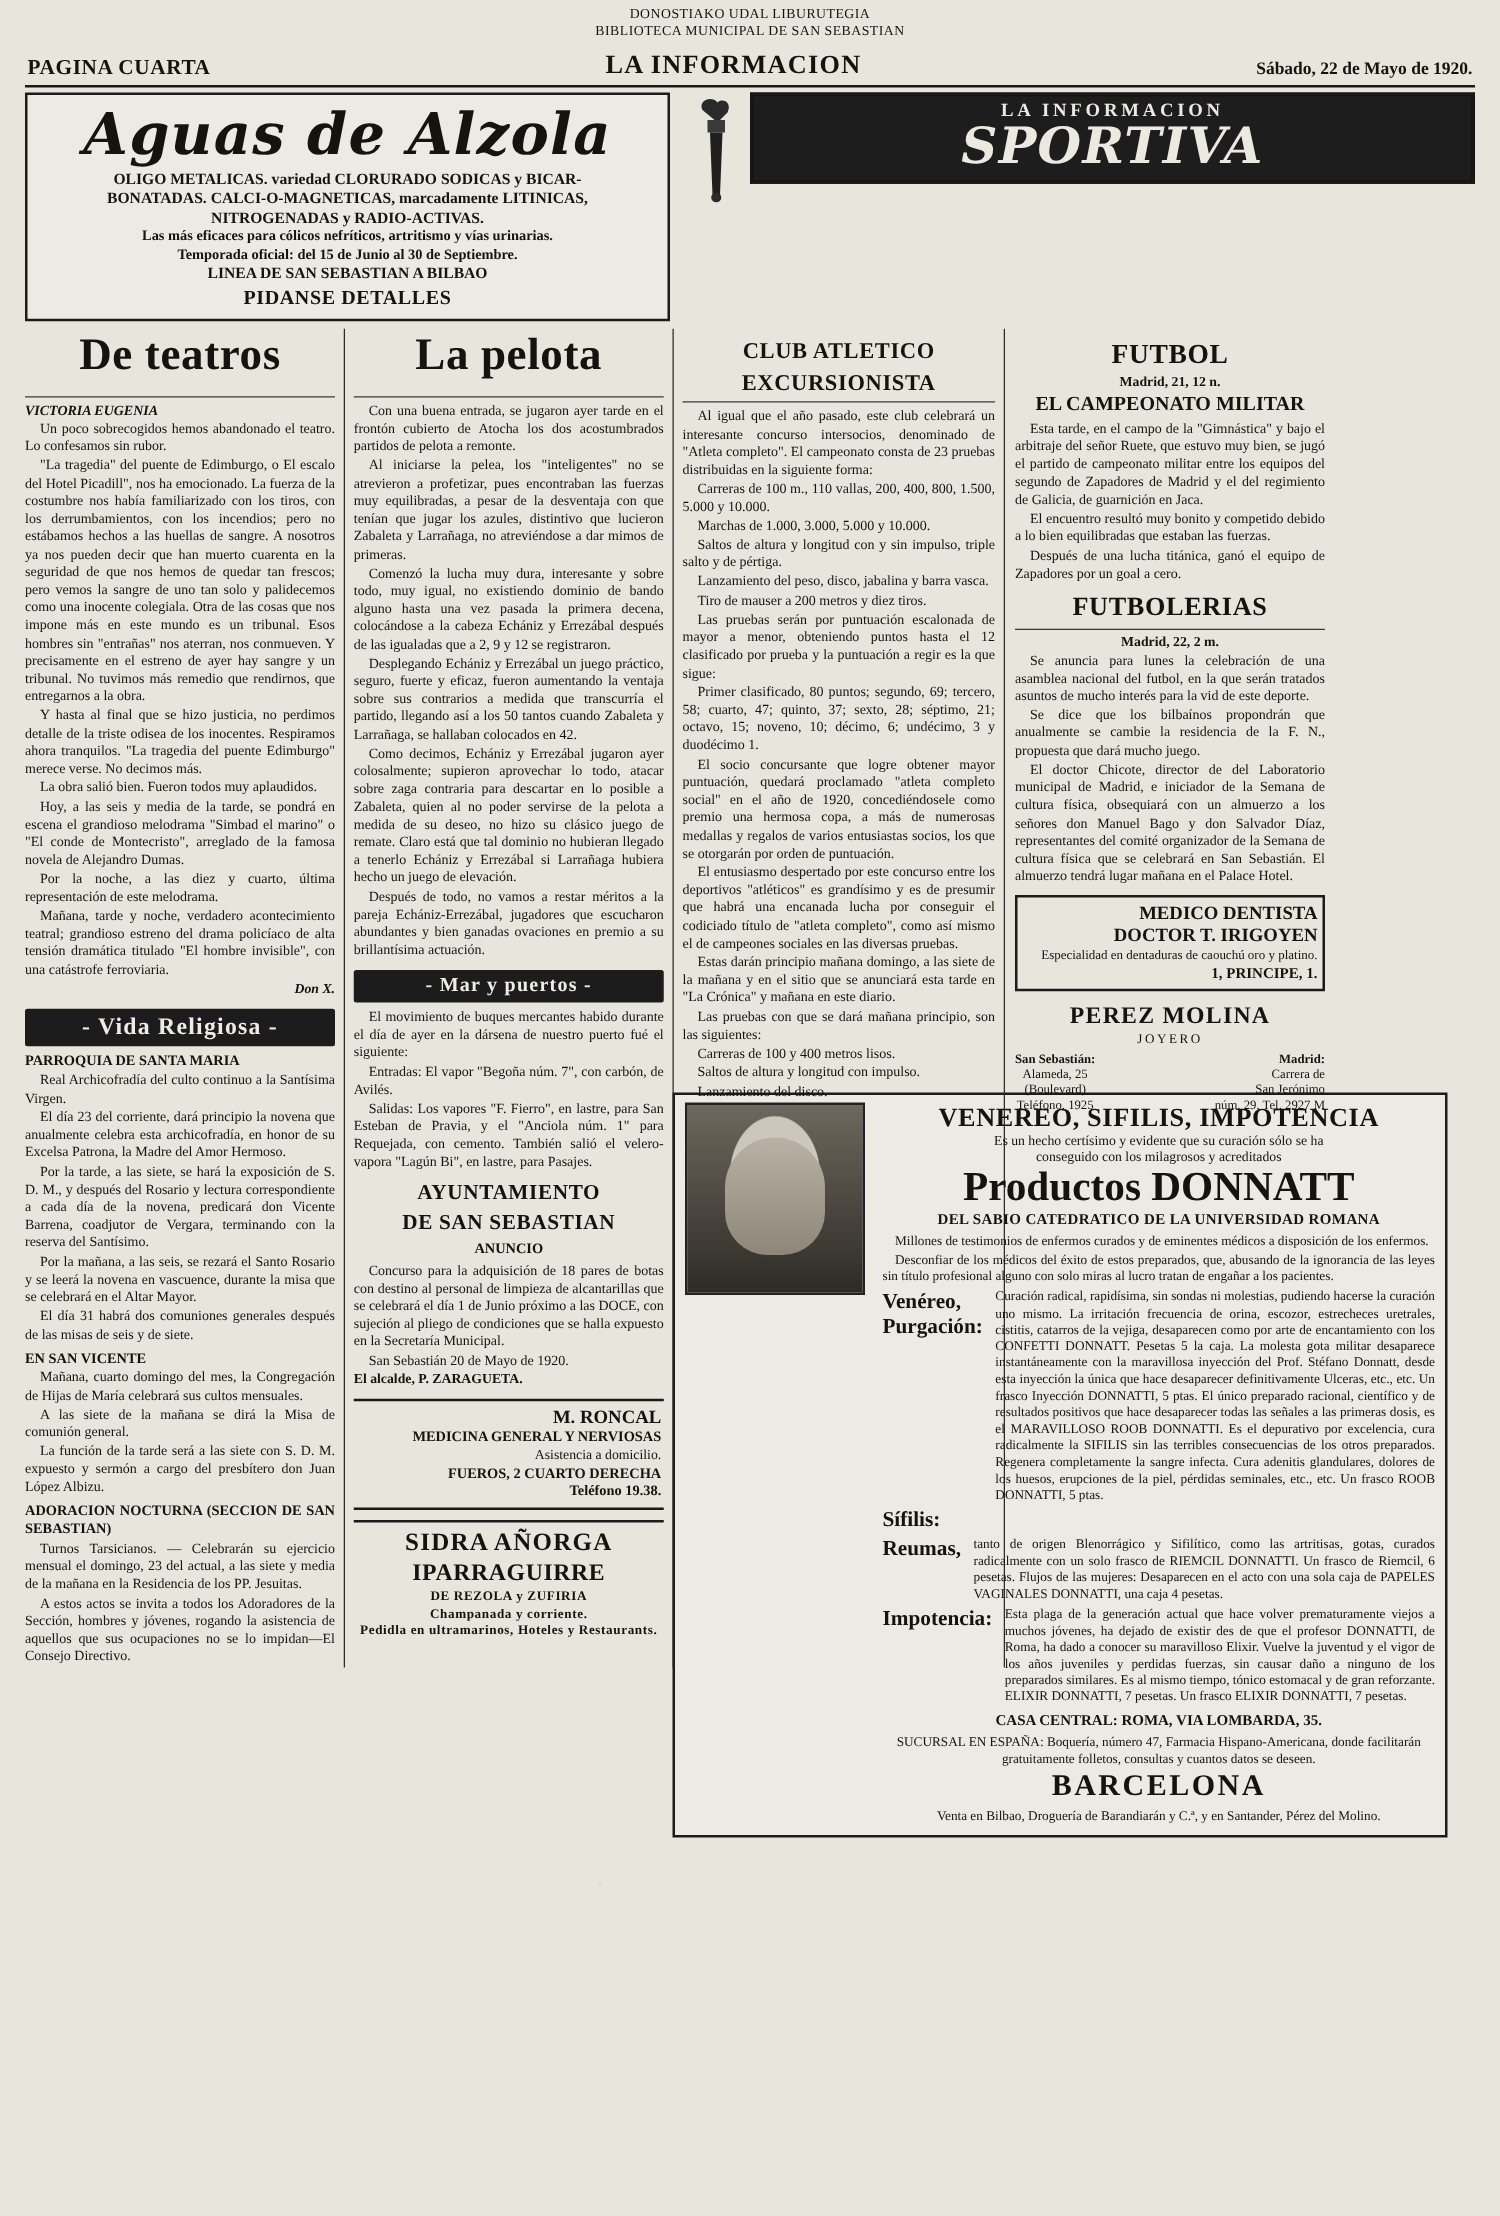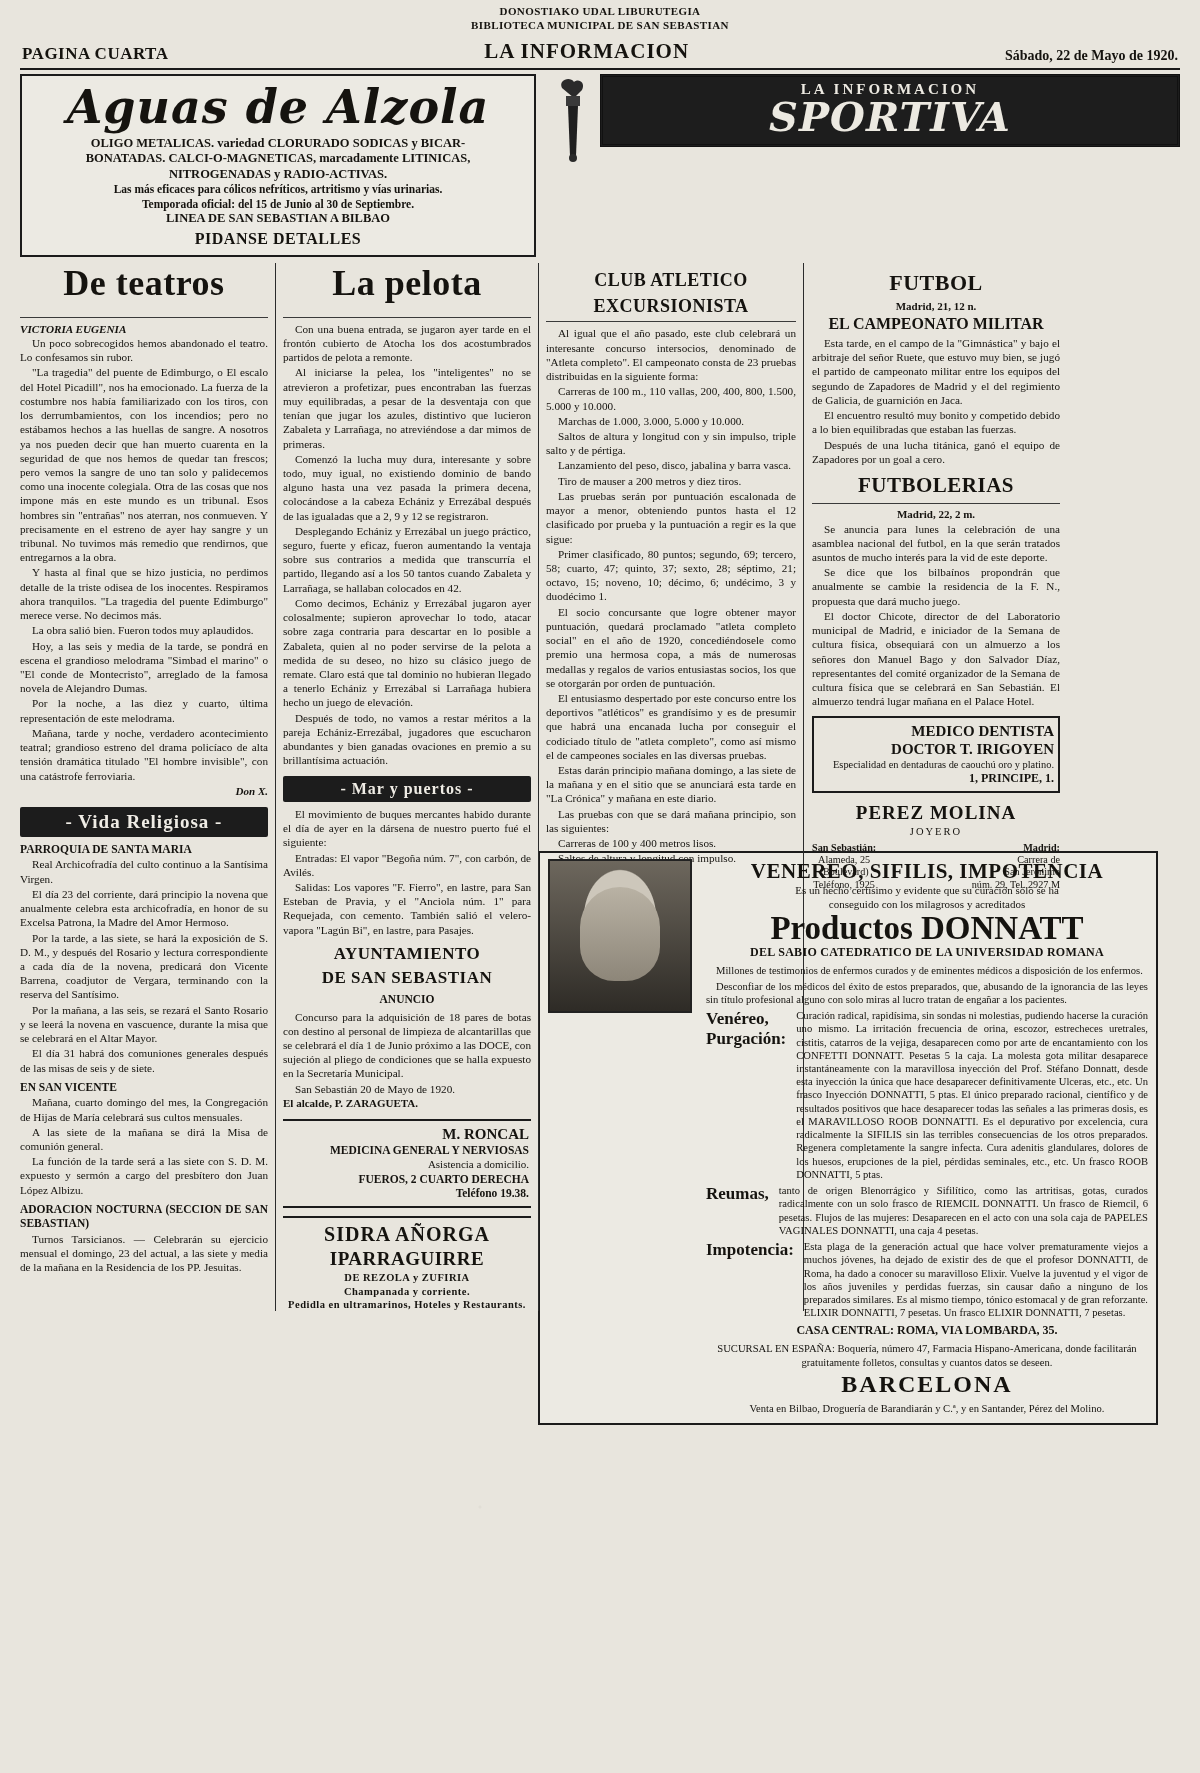--- a/index.html
+++ b/index.html
@@ -8,21 +8,21 @@
     position:relative;width:1200px;height:1773px;margin:0 auto;
     background:#e8e5dd;
     background-image:
       radial-gradient(circle at 12% 22%, rgba(0,0,0,.035) 0 2px, transparent 3px),
       radial-gradient(circle at 72% 61%, rgba(0,0,0,.03) 0 2px, transparent 3px),
       radial-gradient(circle at 40% 85%, rgba(0,0,0,.03) 0 1px, transparent 2px);
     overflow:hidden;
   }
   .lib{
     text-align:center;font-size:11px;letter-spacing:.4px;line-height:1.25;
-    padding-top:5px;font-weight:bold;font-family:"Liberation Serif",serif;
+    padding-top:5px;font-weight:normal;font-family:"Liberation Serif",serif;
   }
   .masthead{
     display:flex;align-items:flex-end;justify-content:space-between;
     padding:6px 22px 2px 22px;
   }
   .masthead .mh-left{font-size:17px;font-weight:bold;letter-spacing:.5px;}
   .masthead .mh-center{font-size:21px;font-weight:bold;letter-spacing:1px;}
   .masthead .mh-right{font-size:14px;font-weight:bold;}
   .rule{border-top:2px solid #1a1a1a;margin:2px 20px 0 20px;}
 
@@ -194,20 +194,21 @@
       <p>Por la mañana, a las seis, se rezará el Santo Rosario y se leerá la novena en vascuence, durante la misa que se celebrará en el Altar Mayor.</p>
       <p>El día 31 habrá dos comuniones generales después de las misas de seis y de siete.</p>
 
       <div class="hdg">EN SAN VICENTE</div>
       <p>Mañana, cuarto domingo del mes, la Congregación de Hijas de María celebrará sus cultos mensuales.</p>
       <p>A las siete de la mañana se dirá la Misa de comunión general.</p>
       <p>La función de la tarde será a las siete con S. D. M. expuesto y sermón a cargo del presbítero don Juan López Albizu.</p>
 
       <div class="hdg">ADORACION NOCTURNA (SECCION DE SAN SEBASTIAN)</div>
       <p>Turnos Tarsicianos. — Celebrarán su ejercicio mensual el domingo, 23 del actual, a las siete y media de la mañana en la Residencia de los PP. Jesuitas.</p>
+      <p>A estos actos se invita a todos los Adoradores de la Sección, hombres y jóvenes, rogando la asistencia de aquellos que sus ocupaciones no se lo impidan—El Consejo Directivo.</p>
     </div>
 
     <div class="c2 col">
       <div class="title-big">La pelota</div>
       <div class="hr-thin"></div>
       <p>Con una buena entrada, se jugaron ayer tarde en el frontón cubierto de Atocha los dos acostumbrados partidos de pelota a remonte.</p>
       <p>Al iniciarse la pelea, los "inteligentes" no se atrevieron a profetizar, pues encontraban las fuerzas muy equilibradas, a pesar de la desventaja con que tenían que jugar los azules, distintivo que lucieron Zabaleta y Larrañaga, no atreviéndose a dar mimos de primeras.</p>
       <p>Comenzó la lucha muy dura, interesante y sobre todo, muy igual, no existiendo dominio de bando alguno hasta una vez pasada la primera decena, colocándose a la cabeza Echániz y Errezábal después de las igualadas que a 2, 9 y 12 se registraron.</p>
       <p>Desplegando Echániz y Errezábal un juego práctico, seguro, fuerte y eficaz, fueron aumentando la ventaja sobre sus contrarios a medida que transcurría el partido, llegando así a los 50 tantos cuando Zabaleta y Larrañaga, se hallaban colocados en 42.</p>
       <p>Como decimos, Echániz y Errezábal jugaron ayer colosalmente; supieron aprovechar lo todo, atacar sobre zaga contraria para descartar en lo posible a Zabaleta, quien al no poder servirse de la pelota a medida de su deseo, no hizo su clásico juego de remate. Claro está que tal dominio no hubieran llegado a tenerlo Echániz y Errezábal si Larrañaga hubiera hecho un juego de elevación.</p>
@@ -319,20 +320,24 @@
       <div class="don-sub">DEL SABIO CATEDRATICO DE LA UNIVERSIDAD ROMANA</div>
       <div class="don-body">
         <p>Millones de testimonios de enfermos curados y de eminentes médicos a disposición de los enfermos.</p>
         <p>Desconfiar de los médicos del éxito de estos preparados, que, abusando de la ignorancia de las leyes sin título profesional alguno con solo miras al lucro tratan de engañar a los pacientes.</p>
       </div>
       <div class="don-row">
         <div class="don-term">Venéreo, Purgación:</div>
         <div class="don-body" style="margin:0">Curación radical, rapidísima, sin sondas ni molestias, pudiendo hacerse la curación uno mismo. La irritación frecuencia de orina, escozor, estrecheces uretrales, cistitis, catarros de la vejiga, desaparecen como por arte de encantamiento con los CONFETTI DONNATT. Pesetas 5 la caja. La molesta gota militar desaparece instantáneamente con la maravillosa inyección del Prof. Stéfano Donnatt, desde esta inyección la única que hace desaparecer definitivamente Ulceras, etc., etc. Un frasco Inyección DONNATTI, 5 ptas. El único preparado racional, científico y de resultados positivos que hace desaparecer todas las señales a las primeras dosis, es el MARAVILLOSO ROOB DONNATTI. Es el depurativo por excelencia, cura radicalmente la SIFILIS sin las terribles consecuencias de los otros preparados. Regenera completamente la sangre infecta. Cura adenitis glandulares, dolores de los huesos, erupciones de la piel, pérdidas seminales, etc., etc. Un frasco ROOB DONNATTI, 5 ptas.</div>
       </div>
       <div class="don-row">
+        <div class="don-term">Sífilis:</div>
+        <div class="don-body" style="margin:0"></div>
+      </div>
+      <div class="don-row">
         <div class="don-term">Reumas,</div>
         <div class="don-body" style="margin:0">tanto de origen Blenorrágico y Sifilítico, como las artritisas, gotas, curados radicalmente con un solo frasco de RIEMCIL DONNATTI. Un frasco de Riemcil, 6 pesetas. Flujos de las mujeres: Desaparecen en el acto con una sola caja de PAPELES VAGINALES DONNATTI, una caja 4 pesetas.</div>
       </div>
       <div class="don-row">
         <div class="don-term">Impotencia:</div>
         <div class="don-body" style="margin:0">Esta plaga de la generación actual que hace volver prematuramente viejos a muchos jóvenes, ha dejado de existir des de que el profesor DONNATTI, de Roma, ha dado a conocer su maravilloso Elixir. Vuelve la juventud y el vigor de los años juveniles y perdidas fuerzas, sin causar daño a ninguno de los preparados similares. Es al mismo tiempo, tónico estomacal y de gran reforzante. ELIXIR DONNATTI, 7 pesetas. Un frasco ELIXIR DONNATTI, 7 pesetas.</div>
       </div>
       <div class="don-foot">CASA CENTRAL: ROMA, VIA LOMBARDA, 35.</div>
       <div class="don-body" style="text-align:center">SUCURSAL EN ESPAÑA: Boquería, número 47, Farmacia Hispano-Americana, donde facilitarán gratuitamente folletos, consultas y cuantos datos se deseen.</div>
       <div class="don-bcn">BARCELONA</div>

